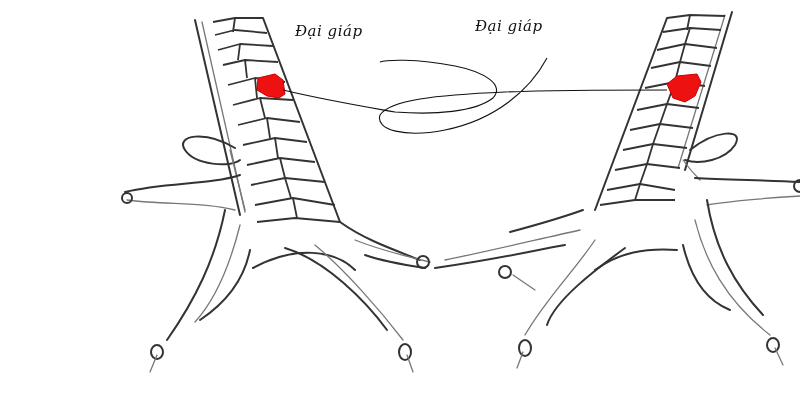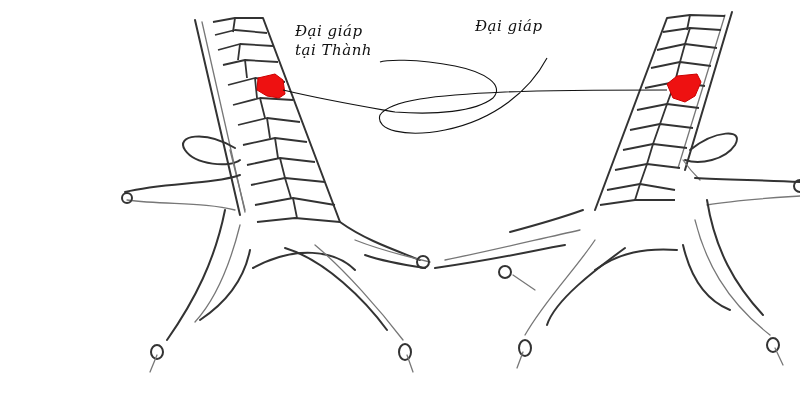--- a/index.html
+++ b/index.html
@@ -93,18 +93,17 @@
     </g>
 
     <g>
       <path class="lead" d="M248 90 C290 100 320 105 360 112 C400 115 440 112 458 98 C470 85 450 72 420 66 C380 58 350 60 345 62"></path>
       <path class="lead" d="M512 58 C495 90 460 120 410 130 C370 138 340 130 345 115 C355 100 400 95 470 92 C520 90 590 90 632 90"></path>
     </g>
   </svg>
 
   <div class="lbl" style="left:295px; top:22px;">
     <div>Đại giáp</div>
-    <div>tại Thành</div>
   </div>
   <div class="lbl" style="left:475px; top:17px;">
     <div>Đại giáp</div>
   </div>
 </div>
 
 </body></html>

